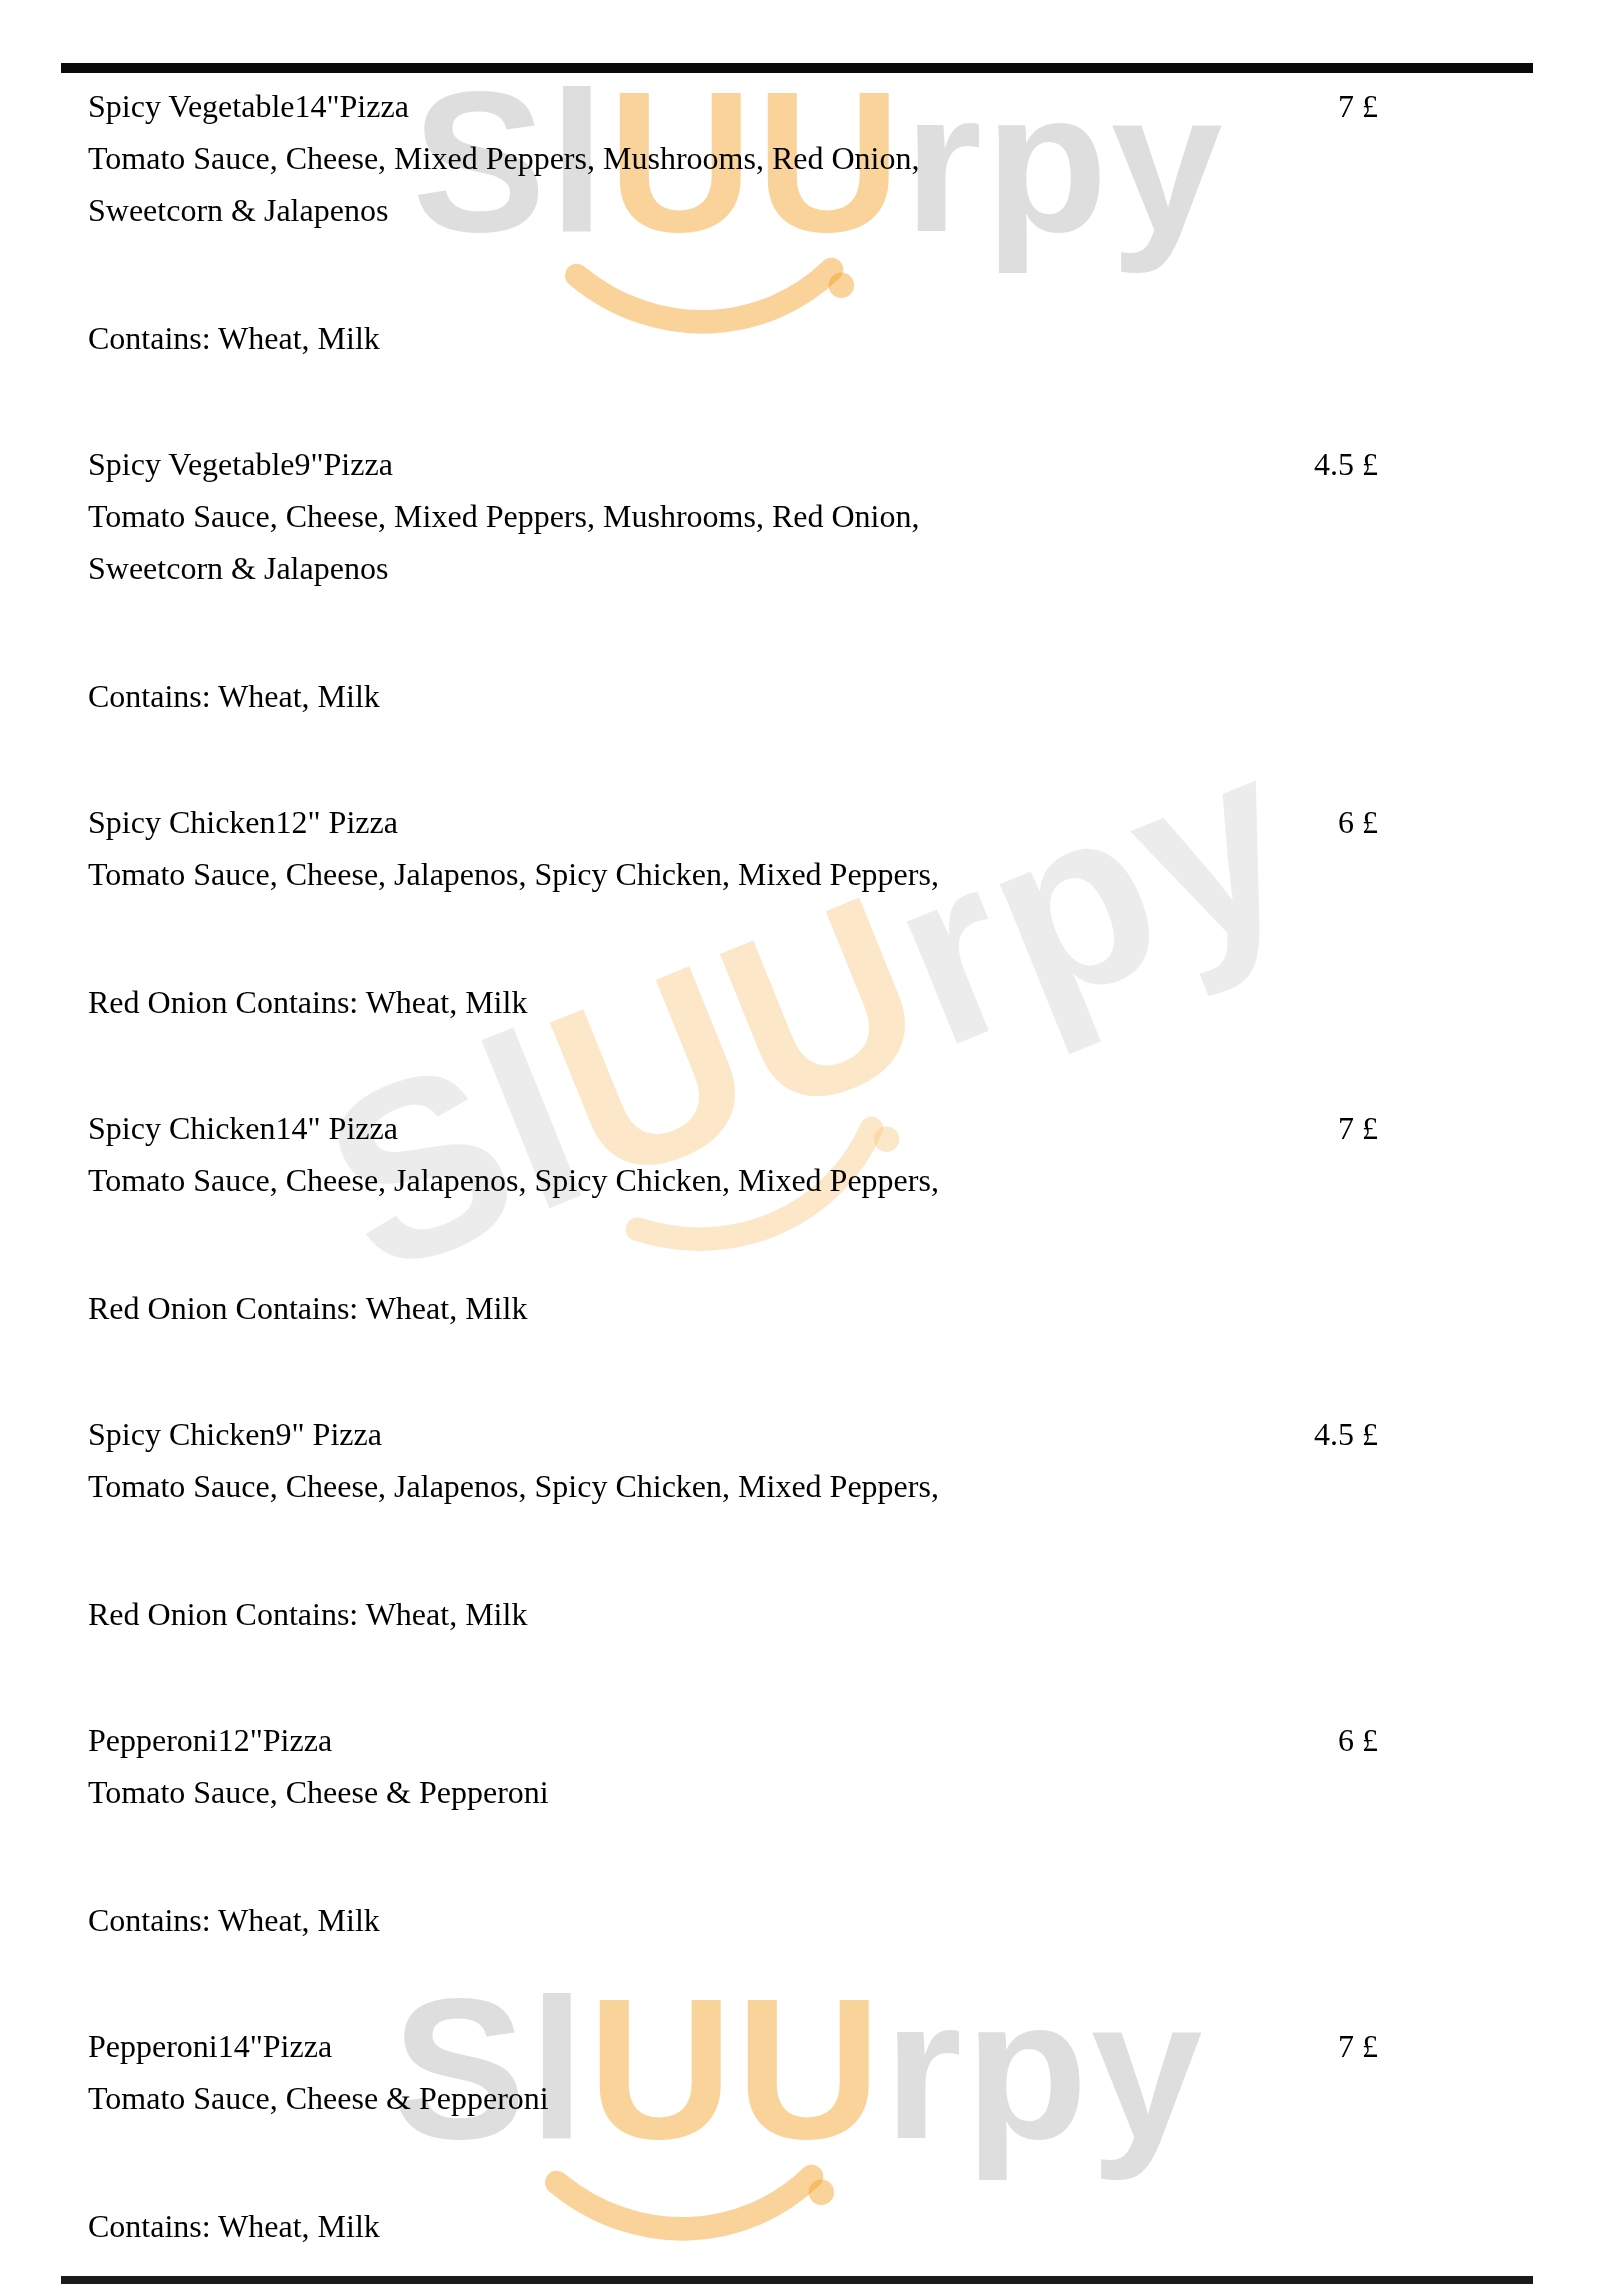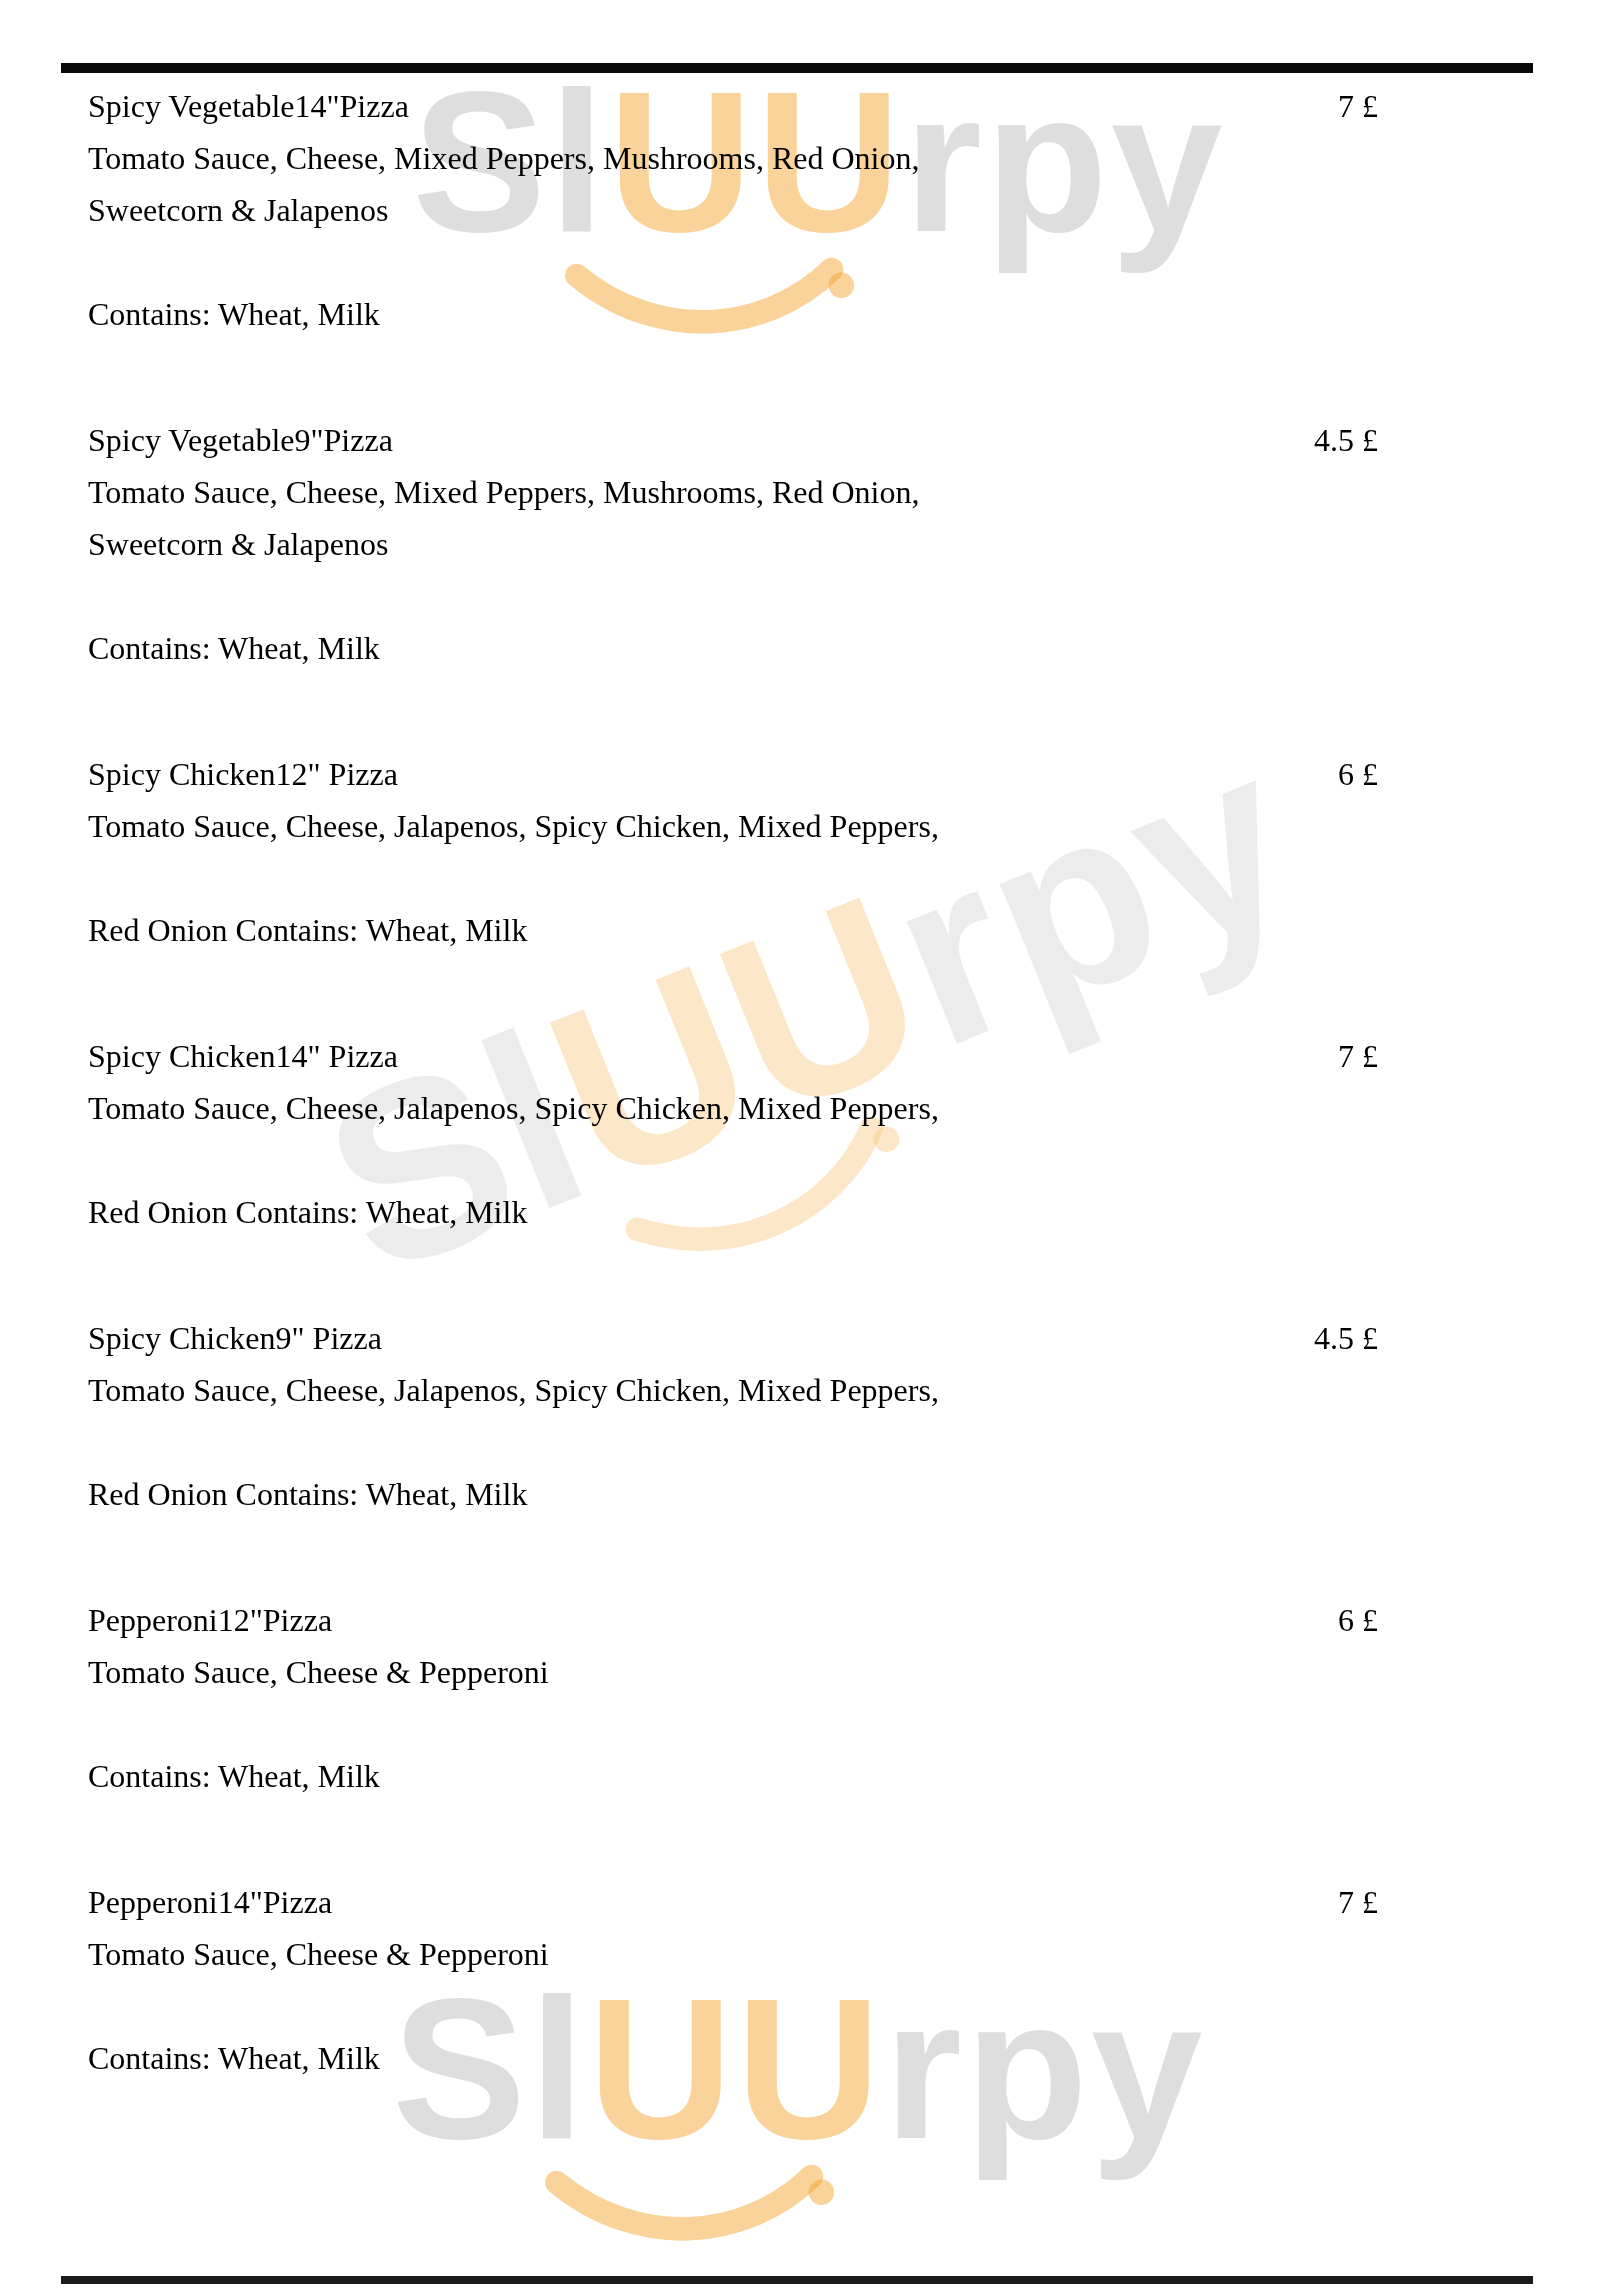--- a/index.html
+++ b/index.html
@@ -79,21 +79,21 @@
   .item { margin-bottom: 74px; }
   .title-row {
     display: flex;
     justify-content: space-between;
     align-items: baseline;
   }
   .name  { white-space: nowrap; }
   .price { white-space: nowrap; text-align: right; }
   .desc  { }
   .desc:empty { display: none; }
-  .contains { margin-top: 52px; }
+  .contains { margin-top: 76px; }
 </style>
 </head>
 <body>
 
 <div class="page">
 
   <div class="top-rule"></div>
 
   <div class="watermark wm-top" aria-hidden="true">
     <div class="wm-text"><span class="wm-gray">Sl</span><span class="wm-orange">UU</span><span class="wm-gray">rpy</span></div>

